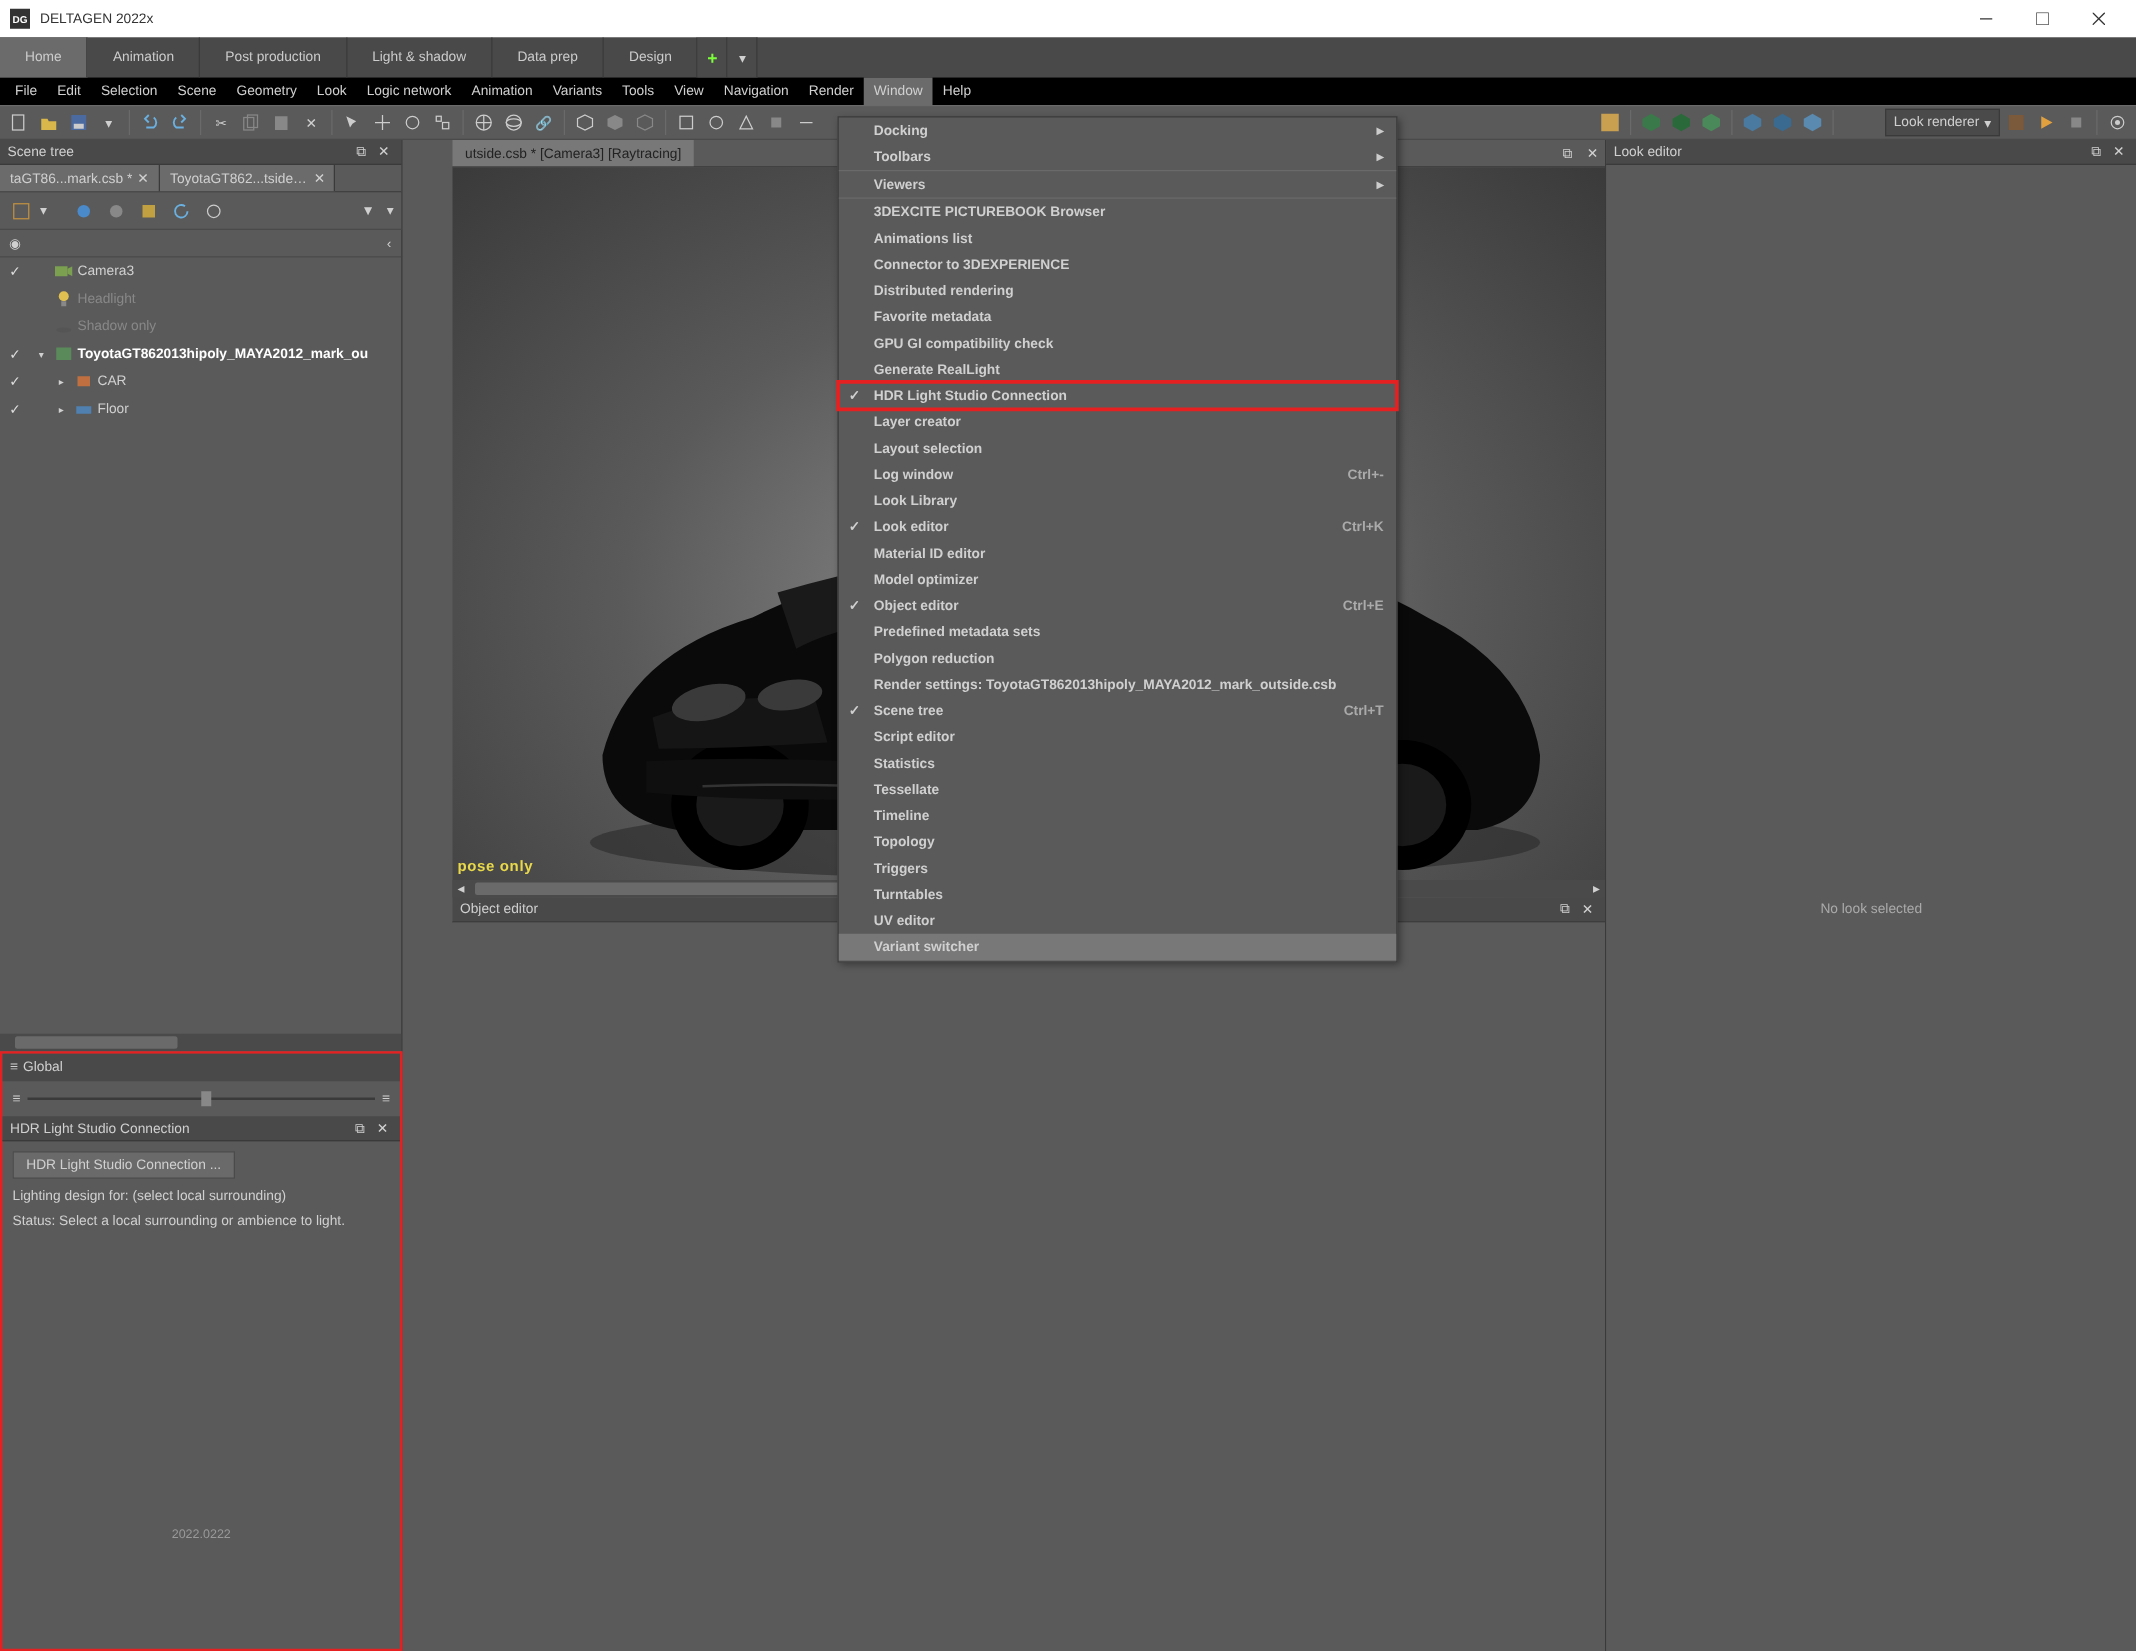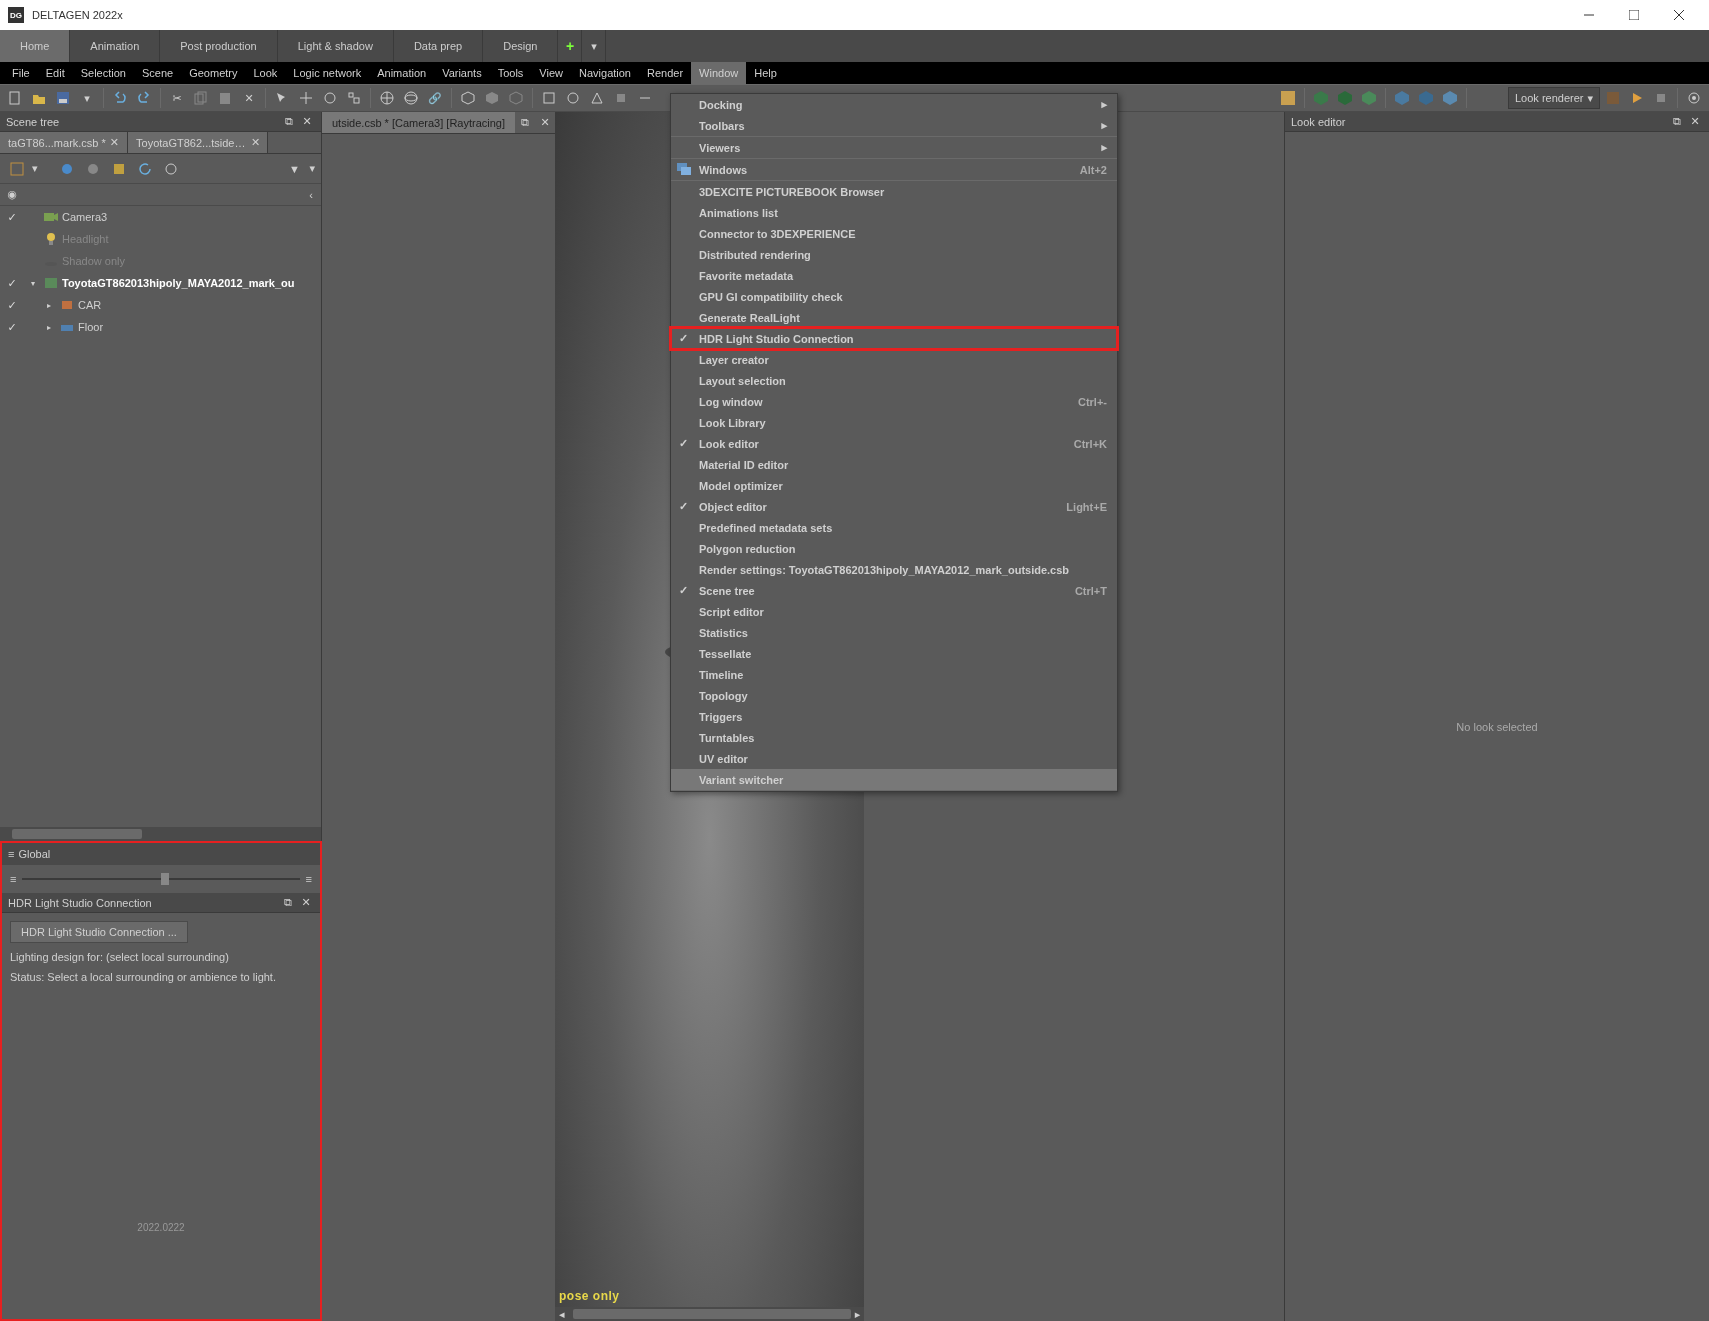--- a/index.html
+++ b/index.html
@@ -38,21 +38,21 @@
 .scenehdrrow .rest { flex:1; display:flex; justify-content:flex-end; padding-right:8px; }
 .treerow { height:22px; display:flex; align-items:center; cursor:pointer; }
 .treerow .chkcol { width:24px; display:flex; justify-content:center; }
 .treerow .expcol { width:18px; display:flex; justify-content:center; }
 .treerow .iconcol { width:18px; display:flex; justify-content:center; }
 .treerow .label { flex:1; padding-left:2px; overflow:hidden; text-overflow:ellipsis; white-space:nowrap; }
 .treerow.bold .label { font-weight:bold; color:#fff; }
 .treerow.dim .label { color:#888; }
 .scroll-h { height:14px; background:#4a4a4a; display:flex; align-items:center; }
 .scroll-h .thumb { height:10px; background:#6a6a6a; border-radius:2px; }
-.centercol { flex:1; display:flex; flex-direction:row; position:relative; }
+.centercol { flex:1; display:flex; flex-direction:column; position:relative;margin-left:40px; }
 .vptabs { height:22px; background:#5a5a5a; display:flex; border-bottom:1px solid #3a3a3a; }
 .vptabs .vtab { padding:0 10px; display:flex; align-items:center; background:#787878; color:#222; }
 .viewport { flex:1; background:radial-gradient(ellipse at 50% 60%, #8a8a8a 0%, #5a5a5a 50%, #3a3a3a 100%); position:relative; overflow:hidden; }
 .car { position:absolute; left:60px; top:210px; width:860px; height:360px; }
 .watermark { position:absolute; left:4px; bottom:18px; color:#e8d84a; font-size:12px; font-weight:bold; letter-spacing:0.5px; }
 .dropdown { position:absolute; left:670px; top:93px; width:448px; background:#5a5a5a; border:1px solid #3a3a3a; box-shadow:2px 2px 6px rgba(0,0,0,0.4); z-index:100; }
 .ddsec { border-bottom:1px solid #6a6a6a;font-weight:bold; }
 .dditem { height:21px; display:flex; align-items:center; padding:0 10px 0 28px; cursor:pointer; position:relative; }
 .dditem.highlighted { outline:3px solid #e62020; outline-offset:-1px; z-index:10; }
 .dditem.hover { background:#787878; }
@@ -568,30 +568,20 @@
       </div>
     </div>
     <div class="ddsec">
       <div class="dditem">
         <span class="ddlabel">Viewers</span>
         <span class="ddarrow">▸</span>
       </div>
     </div>
     <div class="ddsec">
       <div class="dditem">
-        <span class="ddicon"><svg width="14" height="12">
-            <rect x="0" y="0" width="10" height="8" fill="#6090c0"></rect>
-            <rect x="4" y="4" width="10" height="8" fill="#80b0e0"></rect>
-          </svg></span>
-        <span class="ddlabel">Windows</span>
-        <span class="ddshort">Alt+2</span>
-      </div>
-    </div>
-    <div class="ddsec">
-      <div class="dditem">
         <span class="ddlabel">3DEXCITE PICTUREBOOK Browser</span>
       </div>
       <div class="dditem">
         <span class="ddlabel">Animations list</span>
       </div>
       <div class="dditem">
         <span class="ddlabel">Connector to 3DEXPERIENCE</span>
       </div>
       <div class="dditem">
         <span class="ddlabel">Distributed rendering</span>
@@ -629,21 +619,21 @@
       </div>
       <div class="dditem">
         <span class="ddlabel">Material ID editor</span>
       </div>
       <div class="dditem">
         <span class="ddlabel">Model optimizer</span>
       </div>
       <div class="dditem">
         <span class="ddcheck">✓</span>
         <span class="ddlabel">Object editor</span>
-        <span class="ddshort">Light+E</span>
+        <span class="ddshort">Ctrl+E</span>
       </div>
       <div class="dditem">
         <span class="ddlabel">Predefined metadata sets</span>
       </div>
       <div class="dditem">
         <span class="ddlabel">Polygon reduction</span>
       </div>
       <div class="dditem">
         <span class="ddlabel">Render settings: ToyotaGT862013hipoly_MAYA2012_mark_outside.csb</span>
       </div>

